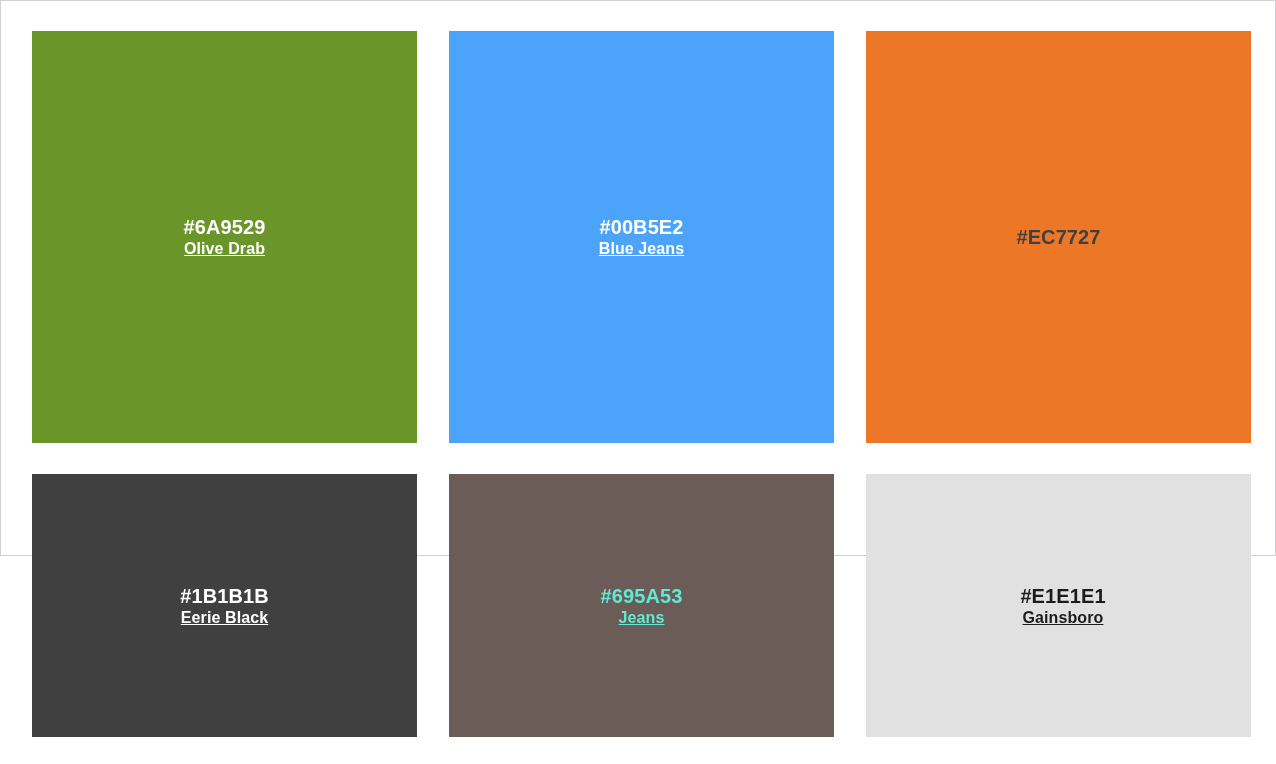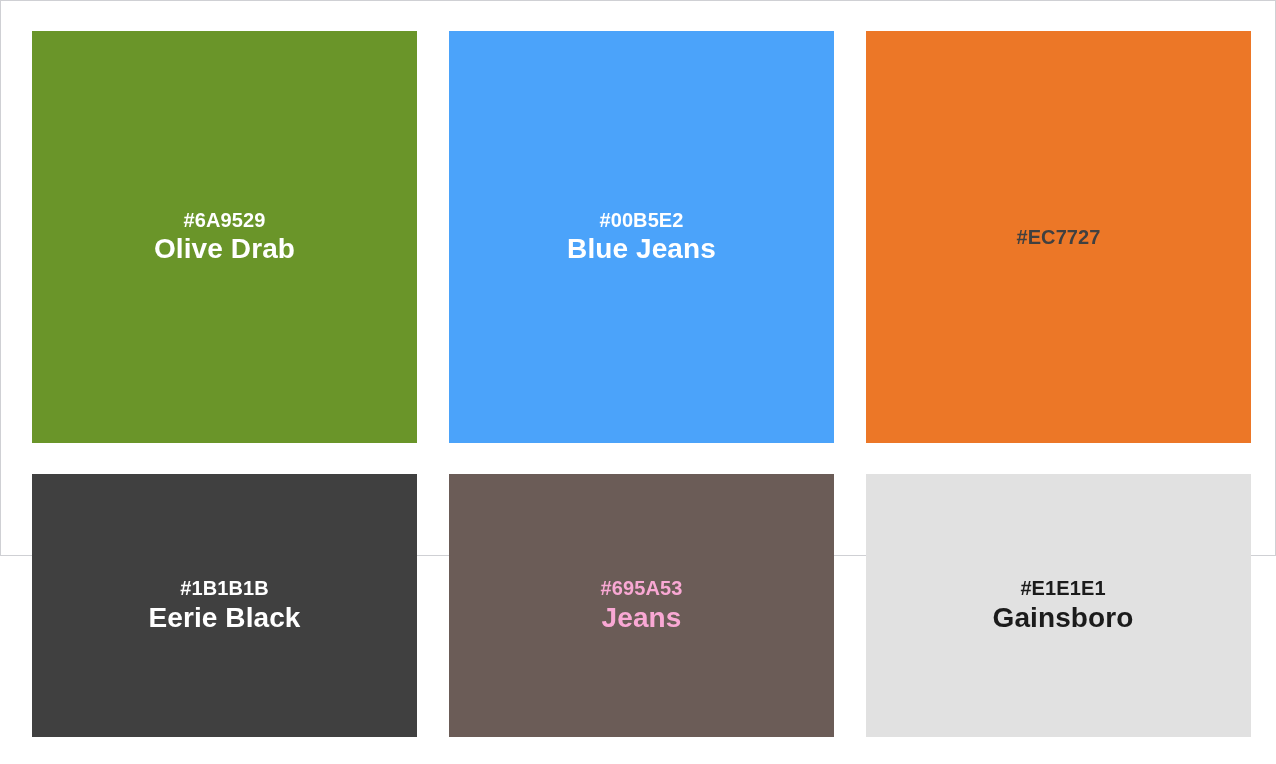--- a/index.html
+++ b/index.html
@@ -51,23 +51,24 @@
     user-select: none;
   }
 
   .swatch-hex {
     font-size: 20px;
     font-weight: bold;
     letter-spacing: 0.1px;
   }
 
   .swatch-name {
-    font-size: 28px;
+    font-size: 16px;
     font-weight: bold;
     letter-spacing: 0.1px;
+    text-decoration: underline;
   }
 </style>
 </head>
 <body style="background-color: rgb(255, 255, 255);">
 
 <div class="page-frame" style="border-color: rgb(207, 208, 212);">
   <div class="palette-grid">
 
     <div class="swatch" style="background-color: rgb(106, 149, 41); color: rgb(255, 255, 255);">
       <div class="swatch-hex">#6A9529</div>
@@ -81,21 +82,21 @@
 
     <div class="swatch" style="background-color: rgb(236, 119, 39); color: #404040; gap: 24px;">
       <div class="swatch-hex">#EC7727</div>
     </div>
 
     <div class="swatch" style="background-color: #404040; color: rgb(255, 255, 255);">
       <div class="swatch-hex">#1B1B1B</div>
       <div class="swatch-name">Eerie Black</div>
     </div>
 
-    <div class="swatch" style="background-color: rgb(107, 92, 87); color: #f9a8d4;">
+    <div class="swatch" style="background-color: rgb(107, 92, 87); color: #5eead4;">
       <div class="swatch-hex">#695A53</div>
       <div class="swatch-name">Jeans</div>
     </div>
 
     <div class="swatch" style="background-color: rgb(225, 225, 225); color: rgb(27, 27, 27); padding-left: 9px;">
       <div class="swatch-hex">#E1E1E1</div>
       <div class="swatch-name">Gainsboro</div>
     </div>
 
   </div>

